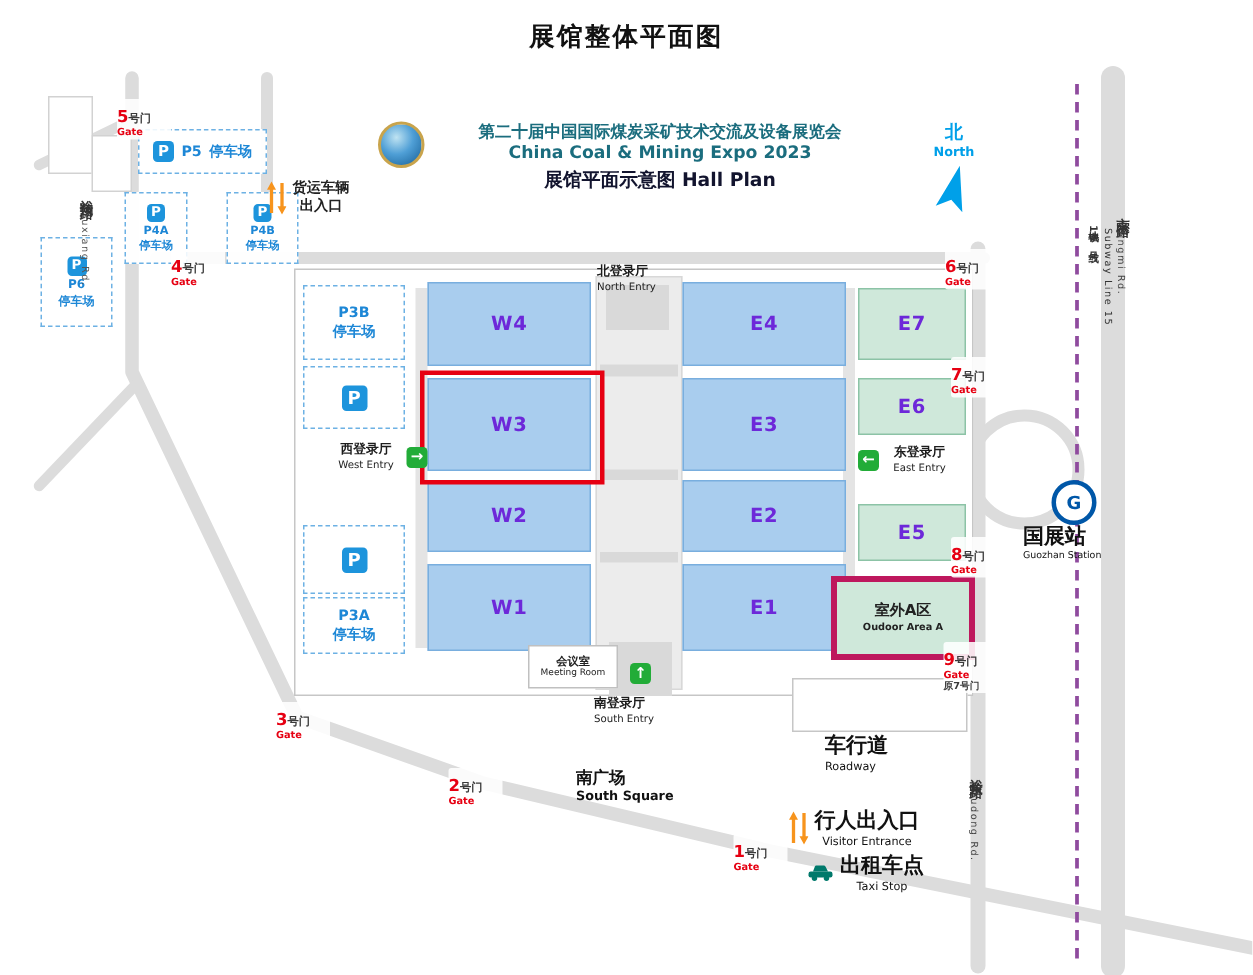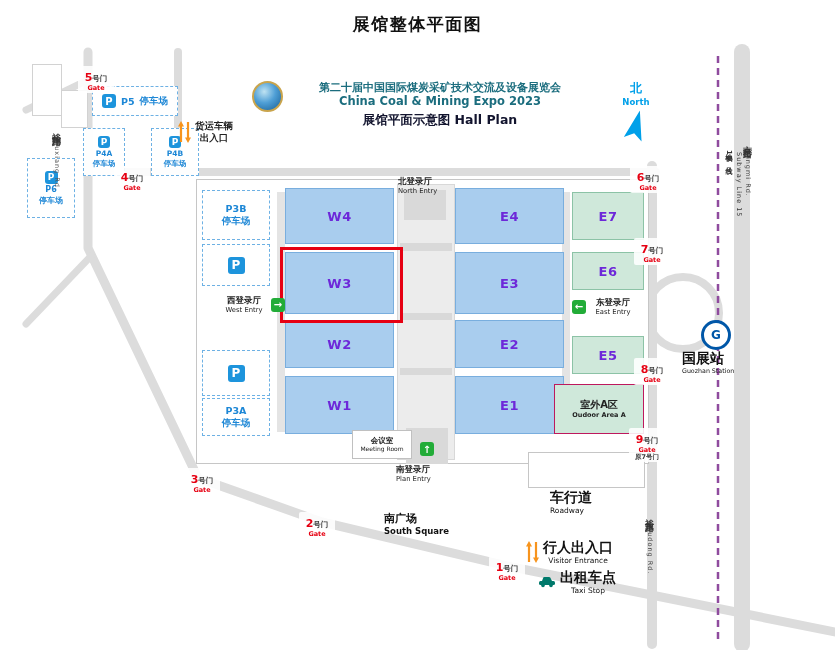--- a/index.html
+++ b/index.html
@@ -21,30 +21,30 @@
   .boundary{position:absolute;background:#fff;border:1.5px solid #c6c6c6}
   .corridor{position:absolute;background:#ececec;border:1px solid #d8d8d8}
   .grayblock{position:absolute;background:#d9d9d9}
   .strip{position:absolute;background:#e4e4e4}
   .bldg{position:absolute;background:#fff;border:1px solid #d2d2d2}
   .hall{position:absolute;display:flex;align-items:center;justify-content:center;
     font-weight:bold;font-size:13px;color:#6d28d9;letter-spacing:.5px}
   .hall-blue{background:#a9cdee;border:1px solid #79aede}
   .hall-green{background:#cfe8da;border:1px solid #8cc3a6}
   #w3-highlight{position:absolute;border:3px solid #e60012;z-index:6}
-  #outdoor{position:absolute;background:#cfe8da;border:1px solid #be185d;display:flex;
+  #outdoor{position:absolute;background:#cfe8da;border:4px solid #be185d;display:flex;
     flex-direction:column;align-items:center;justify-content:center;line-height:1.25}
   #outdoor .ozh{font-size:10px;font-weight:bold}
   #outdoor .oen{font-size:6.5px;font-weight:bold}
   .pbox{position:absolute;background:rgba(255,255,255,.95);border:1.5px dashed #6db1e4;
     display:flex;align-items:center;justify-content:center;color:#1d87d6;font-weight:bold;z-index:4}
   .pbox.col{flex-direction:column;gap:1px}
   .picon{background:#1d94dc;color:#fff;border-radius:3px;font-weight:bold;
     display:flex;align-items:center;justify-content:center;flex:none}
-  .gate{position:absolute;width:36px;text-align:center;line-height:1.12;z-index:8;
+  .gate{position:absolute;width:36px;text-align:left;line-height:1.12;z-index:8;
     background:rgba(255,255,255,.88);border-radius:2px;padding:1px 0}
   .gate .num{font-size:11px;font-weight:bold;color:#e60012}
   .gate .suffix{font-size:7.5px;font-weight:bold;color:#3a3a3a}
   .gate .gen{font-size:6.5px;font-weight:bold;color:#e60012}
   .gate .note{font-size:6.5px;font-weight:bold;color:#3a3a3a}
   .entry-icon{background:#22ac38;color:#fff;border-radius:3px;display:flex;
     align-items:center;justify-content:center;font-size:10px;font-weight:bold;
     width:14px;height:14px;flex:none}
   .lblcol{text-align:center;line-height:1.3}
   .zh1{font-size:8.5px;font-weight:bold;color:#1c1c1c;display:block}
@@ -191,21 +191,21 @@
   <div class="flexrow" style="left:572px;top:297px;gap:3px">
     <div class="entry-icon">←</div>
     <div class="lblcol" style="width:48px">
       <span class="zh1">东登录厅</span>
       <span class="en1">East Entry</span>
     </div>
   </div>
   <div class="entry-icon" style="position:absolute;left:420px;top:442px;z-index:7">↑</div>
   <div class="abslbl" style="left:396px;top:464px;width:60px">
     <span class="zh1">南登录厅</span>
-    <span class="en1">Plan Entry</span>
+    <span class="en1">South Entry</span>
   </div>
 
   <div id="meeting" style="left:352px;top:430px;width:58px;height:27px">
     <span class="mzh">会议室</span>
     <span class="men">Meeting Room</span>
   </div>
 
   <div class="gate" style="left:78px;top:66px">
     <div><span class="num">5</span><span class="suffix">号门</span></div>
     <div class="gen">Gate</div>

